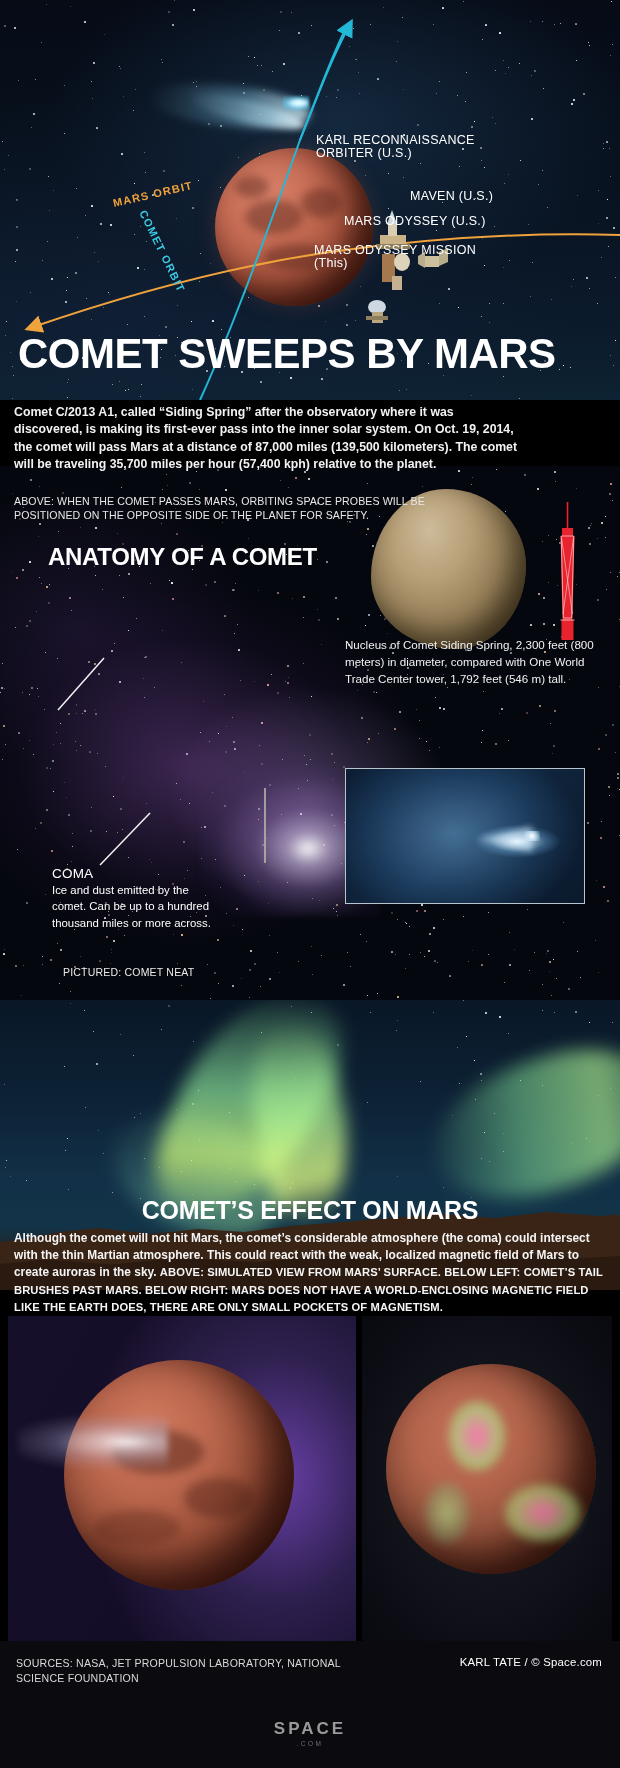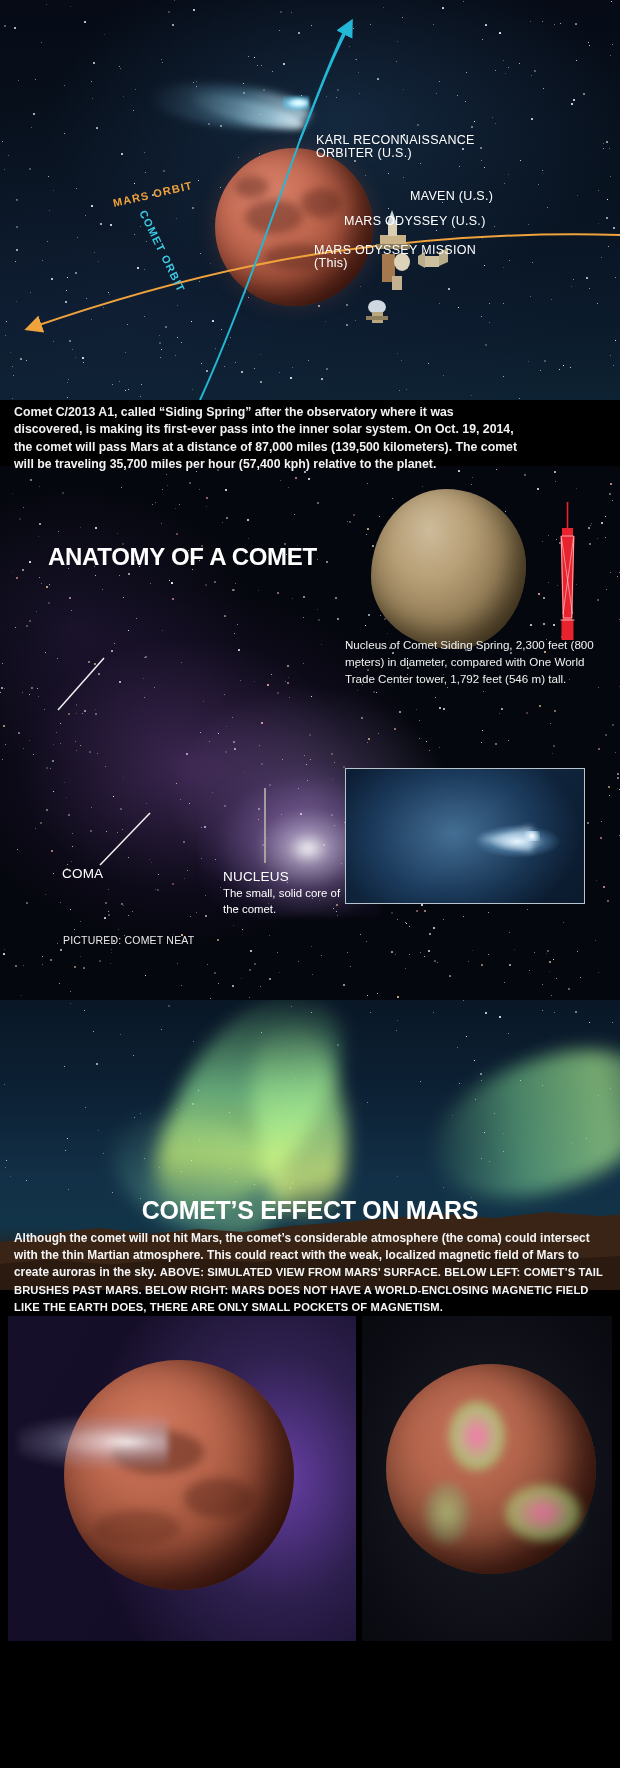--- a/index.html
+++ b/index.html
@@ -136,24 +136,24 @@
   }
   .hub-cap {
     position:absolute; left:345px; top:448px; width:255px;
     color:#f0f0f0; font-size:11.4px; line-height:16.5px;
   }
 
   .cal { position:absolute; color:#fff; }
   .cal .hd { font-size:13.5px; letter-spacing:0.2px; margin-bottom:1px; }
   .cal .bd { font-size:11.4px; line-height:16.4px; }
   .cal-tail { left:55px; top:245px; width:165px; }
-  .cal-coma { left:62px; top:400px; width:170px; }
+  .cal-coma { left:52px; top:400px; width:170px; }
   .cal-nuc  { left:223px; top:403px; width:120px; }
   .pictured {
-    position:absolute; left:63px; top:468px; color:#eaeaea;
+    position:absolute; left:63px; top:500px; color:#eaeaea;
     font-size:10.5px; letter-spacing:0.2px;
   }
 
   
   .sec-aurora {
     position:absolute; left:0; top:1000px; width:620px; height:290px;
     background: linear-gradient(180deg,#091726 0%, #0d2236 35%, #123047 62%, #123448 78%, #2a1a10 92%, #1d1109 100%);
     overflow:hidden; z-index:2;
   }
   .aur {
@@ -1323,29 +1323,28 @@
     </div>
 
     <svg class="svg-layer" width="620" height="534" viewBox="0 0 620 534">
       <line x1="58" y1="244" x2="104" y2="192" stroke="#f2f2f2" stroke-width="1.5"></line>
       <line x1="100" y1="399" x2="150" y2="347" stroke="#f2f2f2" stroke-width="1.5"></line>
       <line x1="265" y1="397" x2="265" y2="322" stroke="#b8b8a8" stroke-width="1.6"></line>
     </svg>
 
     <div class="cal cal-coma">
       <div class="hd">COMA</div>
-    </div>
-    <div class="cal cal-nuc">
-      <div class="hd">NUCLEUS</div>
-      <div class="bd">The small, solid core of the comet.</div>
+      <div class="bd">Ice and dust emitted by the comet. Can be up to a hundred thousand miles or more across.</div>
     </div>
     <div class="pictured">PICTURED: COMET NEAT</div>
   </div>
 
+  <div class="big-title" style="z-index:6;">COMET SWEEPS BY MARS</div>
   <div class="intro" style="z-index:6;">Comet C/2013 A1, called “Siding Spring” after the observatory where it was discovered, is making its first-ever pass into the inner solar system. On Oct. 19, 2014, the comet will pass Mars at a distance of 87,000 miles (139,500 kilometers). The comet will be traveling 35,700 miles per hour (57,400 kph) relative to the planet.</div>
+  <div class="above-cap" style="z-index:6;">ABOVE: WHEN THE COMET PASSES MARS, ORBITING SPACE PROBES WILL BE POSITIONED ON THE OPPOSITE SIDE OF THE PLANET FOR SAFETY.</div>
 
   <div class="sec-aurora">
     <div class="stars" id="stars-aur">
         <i class="st" style="left:396px;top:30px;width:0.5px;height:0.5px;opacity:0.44;background:#ffffff"></i>
         <i class="st" style="left:370px;top:12px;width:0.8px;height:0.8px;opacity:0.75;background:#ffffff"></i>
         <i class="st" style="left:612px;top:22px;width:1.2px;height:1.2px;opacity:0.67;background:#ffffff"></i>
         <i class="st" style="left:542px;top:10px;width:0.8px;height:0.8px;opacity:0.78;background:#ffffff"></i>
         <i class="st" style="left:93px;top:31px;width:1.4px;height:1.4px;opacity:0.80;background:#ffffff"></i>
         <i class="st" style="left:466px;top:36px;width:0.7px;height:0.7px;opacity:0.89;background:#ffffff"></i>
         <i class="st" style="left:199px;top:140px;width:1.0px;height:1.0px;opacity:0.69;background:#ffffff"></i>
@@ -1457,14 +1456,22 @@
     </div>
     <div class="ph ph-right">
       <div class="mars-r">
         <div class="spot aurora-spot-a"></div>
         <div class="spot aurora-spot-b"></div>
         <div class="spot aurora-spot-c"></div>
       </div>
     </div>
   </div>
 
+  <div class="footer">
+    <div class="sources">SOURCES: NASA, JET PROPULSION LABORATORY, NATIONAL SCIENCE FOUNDATION</div>
+    <div class="credit">KARL TATE / © Space.com</div>
+    <div class="brand">
+      <div class="sp">SPACE</div>
+      <div class="dc">.COM</div>
+    </div>
+  </div>
 
 </div>
 
 </body></html>

